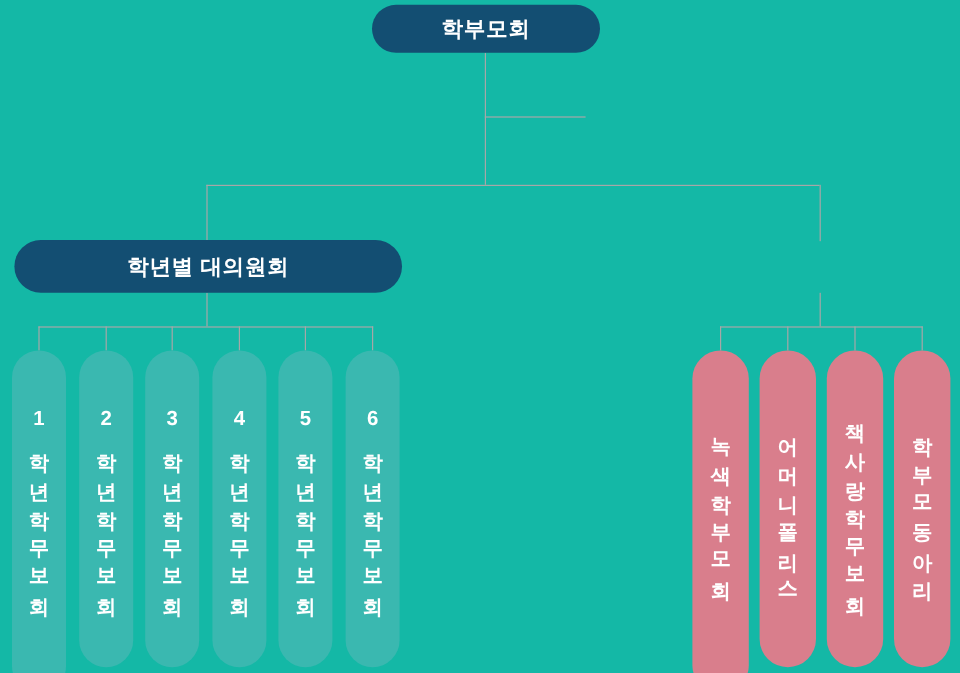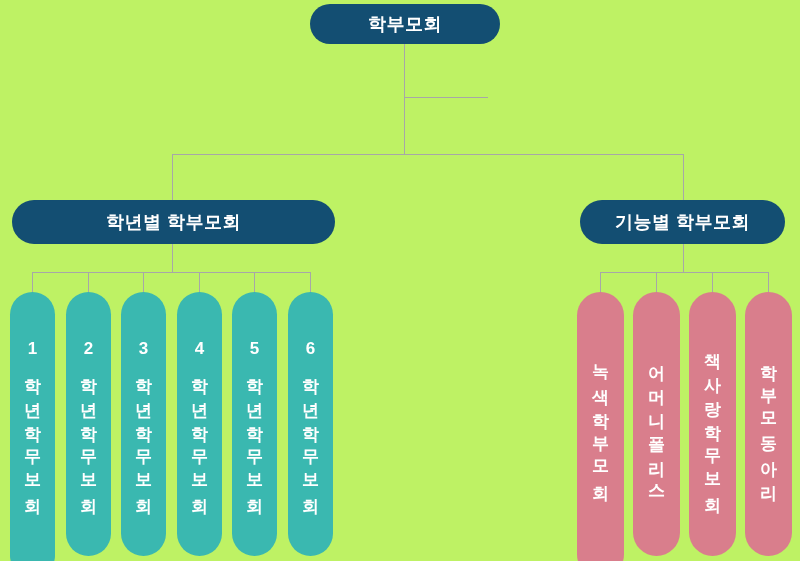--- a/index.html
+++ b/index.html
@@ -1,20 +1,20 @@
 <!DOCTYPE html>
 <html><head>
 <meta charset="utf-8">
 <style>
   html, body { margin: 0; padding: 0; background: #ffffff; }
   .canvas {
     position: relative;
     width: 800px; height: 561px;
     overflow: hidden;
-    background: #bef264;
+    background: #14b8a6;
     font-family: "Liberation Sans", sans-serif;
   }
   .line { position: absolute; background: #a7a7a7; }
   .node {
     position: absolute;
     display: flex; align-items: center; justify-content: center;
     box-sizing: border-box;
     font-weight: bold;
     font-size: 18px;
     letter-spacing: 0.5px;
@@ -70,24 +70,21 @@
   <div class="line" style="left:656px; top:272px; width:1px; height:20px;"></div>
   <div class="line" style="left:712px; top:272px; width:1px; height:20px;"></div>
   <div class="line" style="left:768px; top:272px; width:1px; height:20px;"></div>
 
   <div class="node navy" style="left:310px; top:4px; width:190px; height:40px; border-radius:20px;">
     <span>학부모회</span>
   </div>
 
 
   <div class="node navy" style="left:12px; top:200px; width:323px; height:44px; border-radius:22px;">
-    <span>학년별 학부모회</span>
-  </div>
-  <div class="node navy" style="left:580px; top:200px; width:205px; height:44px; border-radius:22px;">
-    <span>기능별 학부모회</span>
+    <span>학년별 대의원회</span>
   </div>
 
   <div class="pill teal tall" style="left:10px;">
     <span class="pill-label">1학년학무보회</span>
   </div>
   <div class="pill teal" style="left:66px;">
     <span class="pill-label">2학년학무보회</span>
   </div>
   <div class="pill teal" style="left:121px;">
     <span class="pill-label">3학년학무보회</span>

